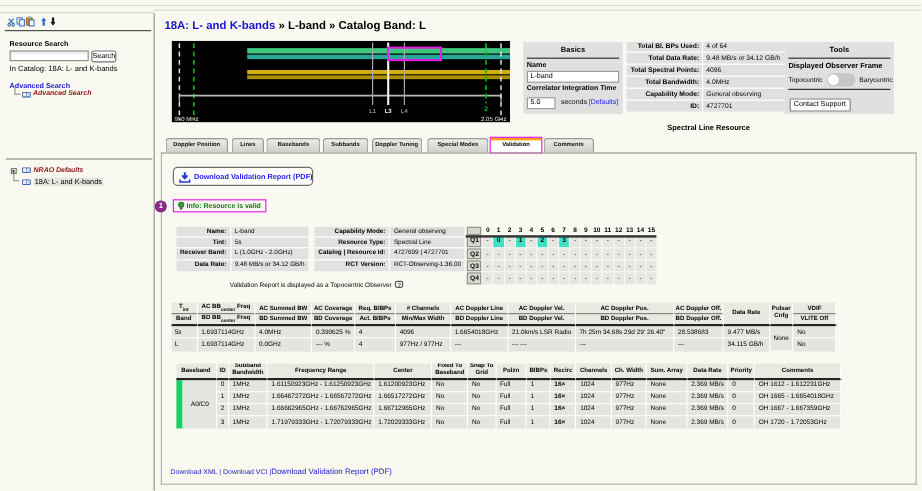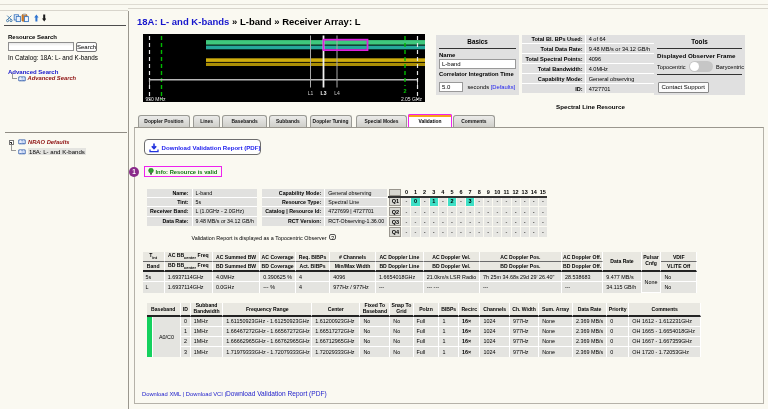--- a/index.html
+++ b/index.html
@@ -69,21 +69,21 @@
   <path d="M6.9 1.4 Q5.5 0.7 4.1 1.4 L4.1 4.6 Q5.5 3.9 6.9 4.6 Z" fill="#cfdcf5"></path>
 </svg>
 <div class="abs b" style="left:28px;top:138.5px;font-size:5.8px;font-style:italic;color:#8e1010;">NRAO Defaults</div>
 <svg class="abs" style="left:18px;top:148.5px;" width="8" height="6" viewBox="0 0 8 6">
   <rect x="0.4" y="0.6" width="7.2" height="4.6" rx="0.8" fill="#2a57a8"></rect>
   <path d="M1.1 1.4 Q2.5 0.7 3.9 1.4 L3.9 4.6 Q2.5 3.9 1.1 4.6 Z" fill="#e8eefc"></path>
   <path d="M6.9 1.4 Q5.5 0.7 4.1 1.4 L4.1 4.6 Q5.5 3.9 6.9 4.6 Z" fill="#cfdcf5"></path>
 </svg>
 <div class="abs" style="left:28px;top:148px;font-size:6.1px;color:#000;background:#e4e4e0;padding:0 1px;">18A: L- and K-bands</div>
 
-<div class="abs" style="left:137px;top:16px;font-size:9.5px;font-weight:bold;"><span style="color:#1515cc;">18A: L- and K-bands</span><span style="color:#000;"> » L-band » Receiver Array: L</span></div>
+<div class="abs" style="left:137px;top:16px;font-size:9.5px;font-weight:bold;"><span style="color:#1515cc;">18A: L- and K-bands</span><span style="color:#000;"> » L-band » Catalog Band: L</span></div>
 
 <svg class="abs" style="left:143px;top:34px;" width="282" height="68" viewBox="0 0 282 68">
   <rect x="0" y="0" width="282" height="68" fill="#000"></rect>
 
   <line x1="6.5" y1="2" x2="6.5" y2="66" stroke="#e8e8e8" stroke-width="1.2" stroke-dasharray="4,3"></line>
   <line x1="18.5" y1="2" x2="18.5" y2="66" stroke="#00bb00" stroke-width="1.4" stroke-dasharray="4,3"></line>
 
   <rect x="63" y="6.1" width="219" height="4.5" fill="#3fc87d"></rect>
   <rect x="63" y="11.6" width="219" height="3.7" fill="#25a89a"></rect>
 

